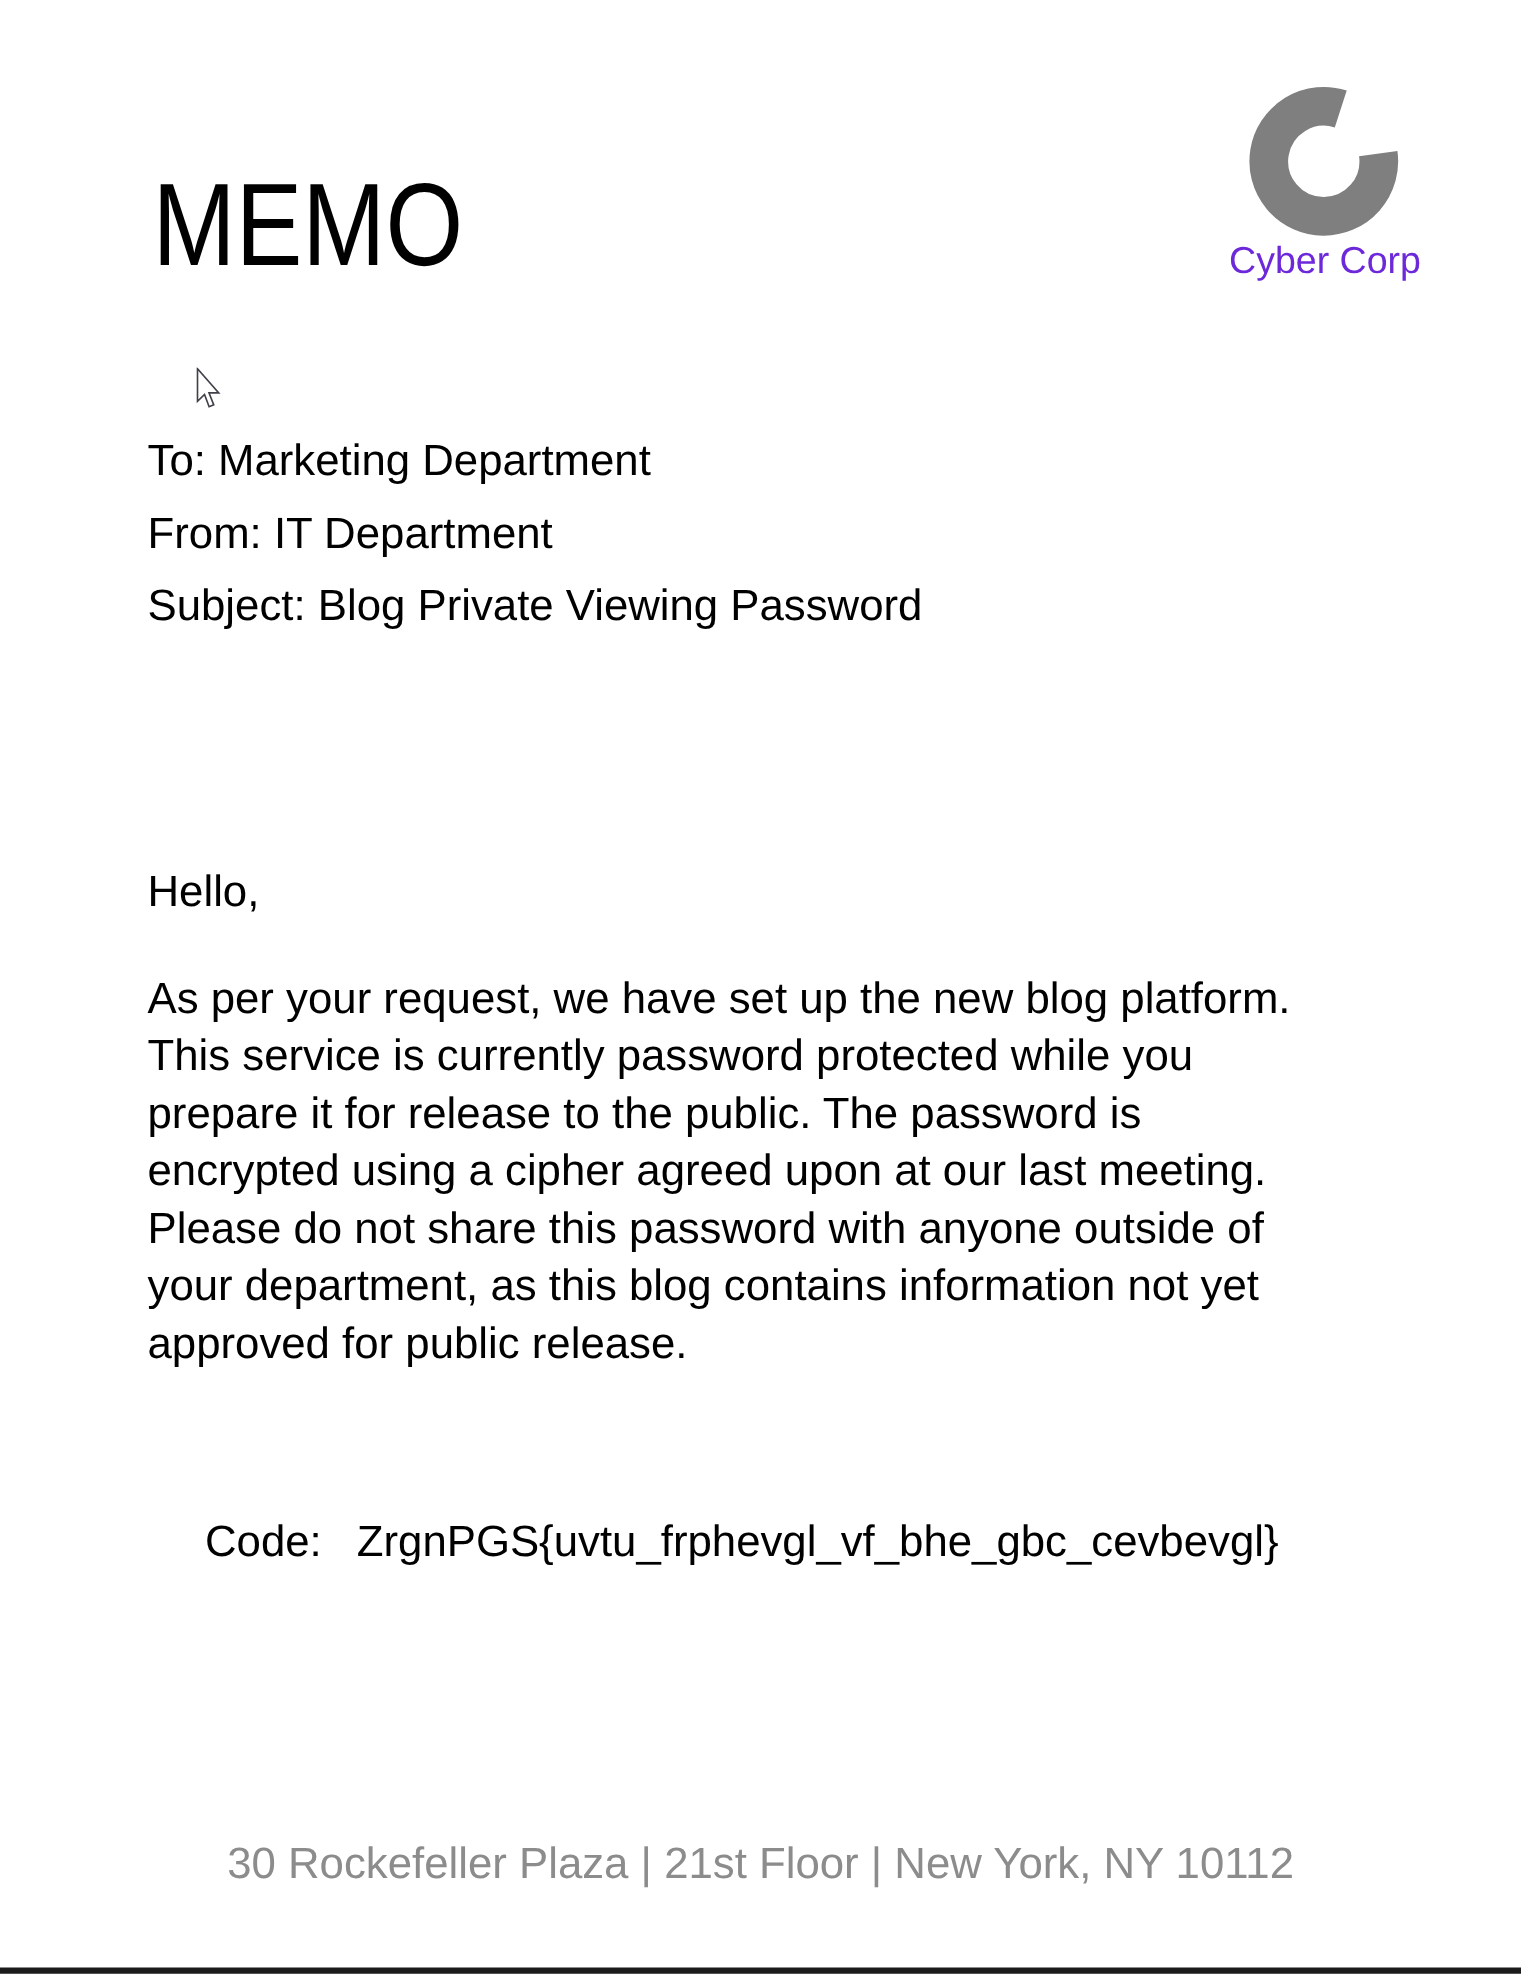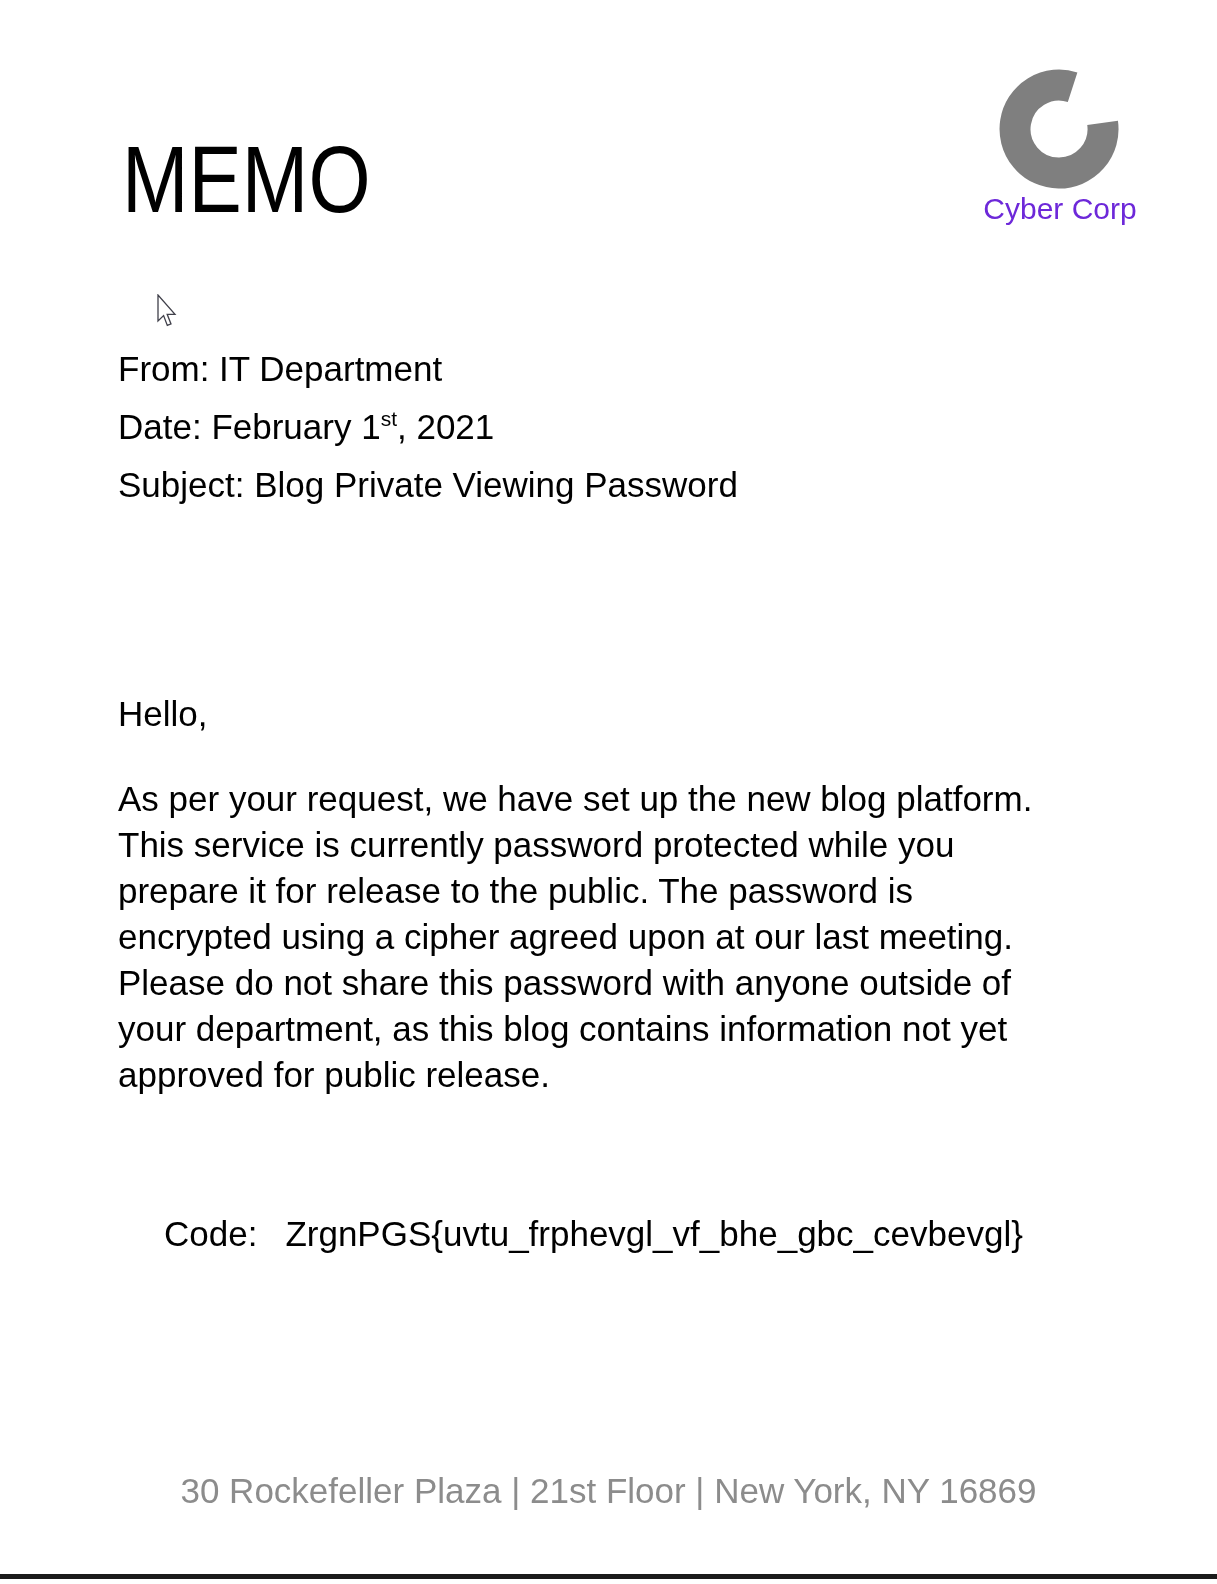--- a/index.html
+++ b/index.html
@@ -130,31 +130,31 @@
       <path d="M 83.6 28.2 A 44 44 0 1 0 113.6 63.9" fill="none" stroke="currentColor" stroke-width="31" stroke-linecap="butt"></path>
     </svg>
     <div class="logo-name" style="color: #6d28d9;">Cyber Corp</div>
   </div>
 
   <svg class="cursor" viewBox="0 0 22 34">
     <path d="M2 1 L2 27 L7.6 21.6 L11.3 31.4 L15 29.9 L11.2 20.3 L19 20.3 Z" fill="#ffffff" stroke="#40404a" stroke-width="1.3" stroke-linejoin="miter"></path>
   </svg>
 
   <div class="memo-fields">
+    <div>To: Marketing Department</div>
     <div>From: IT Department</div>
-    <div><span>Date: February 1</span><sup>st</sup><span>, 2021</span></div>
     <div>Subject: Blog Private Viewing Password</div>
   </div>
 
   <div class="greeting">Hello,</div>
 
   <p class="body-paragraph">As per your request, we have set up the new blog platform. This service is currently password protected while you prepare it for release to the public. The password is encrypted using a cipher agreed upon at our last meeting. Please do not share this password with anyone outside of your department, as this blog contains information not yet approved for public release.</p>
 
   <div class="code-row">
     <span>Code:</span><span class="code-value">ZrgnPGS{uvtu_frphevgl_vf_bhe_gbc_cevbevgl}</span>
   </div>
 
 
-  <div class="footer-address" style="color: rgb(140, 140, 140);">30 Rockefeller Plaza | 21st Floor | New York, NY 16869</div>
+  <div class="footer-address" style="color: rgb(140, 140, 140);">30 Rockefeller Plaza | 21st Floor | New York, NY 10112</div>
 
   <div class="bottom-edge-bar" style="background-color: rgb(27, 27, 27);"></div>
 
 </div>
 
 </body></html>

